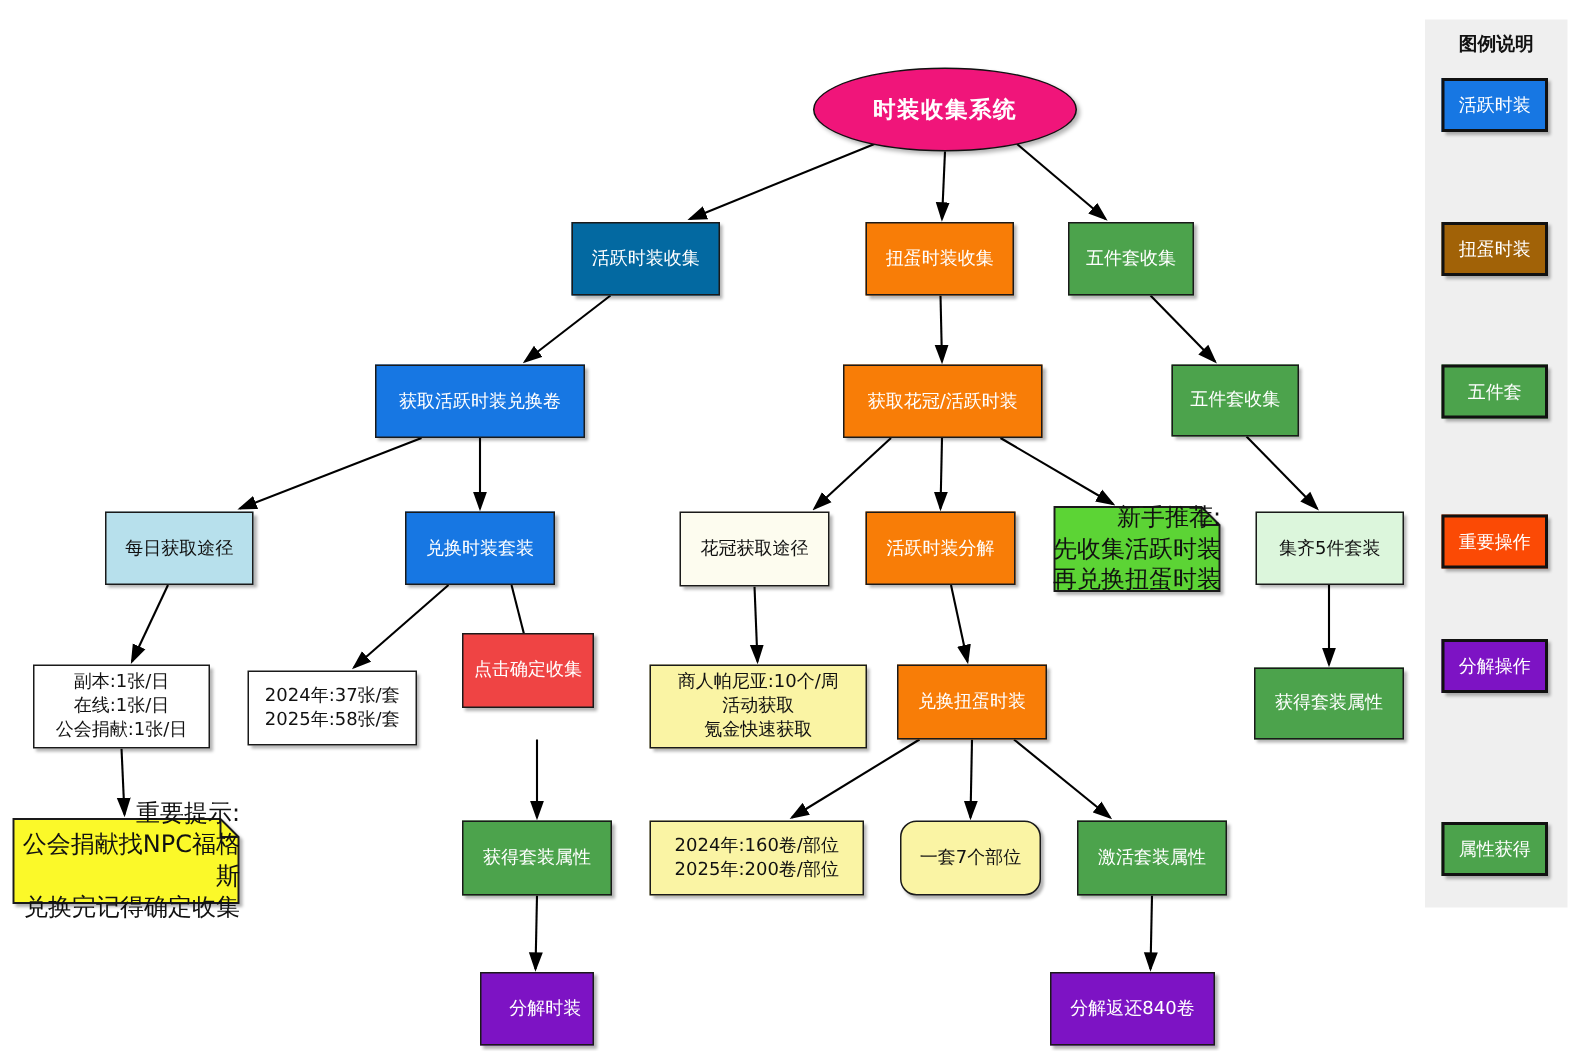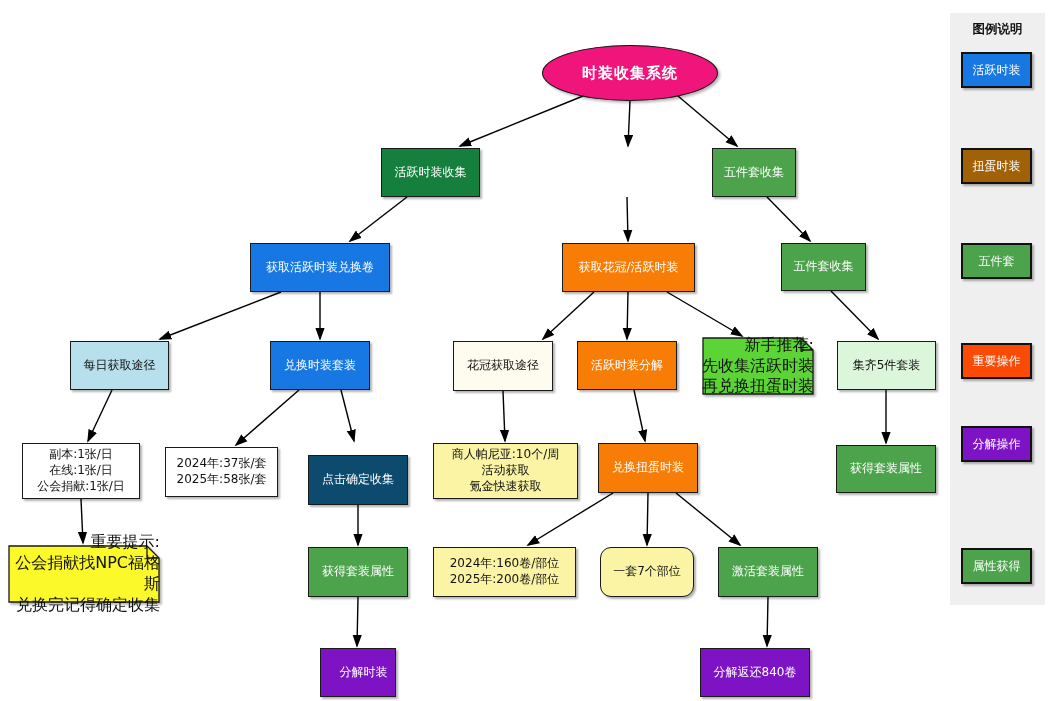--- a/index.html
+++ b/index.html
@@ -69,21 +69,22 @@
     <line x1="358" y1="493" x2="358" y2="545" stroke="#000" stroke-width="1.4" marker-end="url(#ah)"></line>
     <line x1="613" y1="493" x2="528" y2="545" stroke="#000" stroke-width="1.4" marker-end="url(#ah)"></line>
     <line x1="648" y1="493" x2="647" y2="545" stroke="#000" stroke-width="1.4" marker-end="url(#ah)"></line>
     <line x1="676" y1="493" x2="740" y2="545" stroke="#000" stroke-width="1.4" marker-end="url(#ah)"></line>
     <line x1="358" y1="597" x2="357" y2="646" stroke="#000" stroke-width="1.4" marker-end="url(#ah)"></line>
     <line x1="768" y1="597" x2="767" y2="646" stroke="#000" stroke-width="1.4" marker-end="url(#ah)"></line>
   </svg>
 
   <div class="ellipse" style="left: 542px; top: 45px; width: 176px; height: 56px; background: rgb(240, 21, 122);">时装收集系统</div>
 
-  <div class="node t-white" style="left: 381px; top: 148px; width: 99px; height: 49px; background: #15803d;">活跃时装收集</div>
+  <div class="node t-white" style="left: 381px; top: 148px; width: 99px; height: 49px; background: #0369a1;">活跃时装收集</div>
+  <div class="node t-white" style="left: 577px; top: 148px; width: 99px; height: 49px; background: rgb(248, 125, 7);">扭蛋时装收集</div>
   <div class="node t-white" style="left: 712px; top: 148px; width: 84px; height: 49px; background: rgb(76, 163, 76);">五件套收集</div>
 
   <div class="node t-white" style="left: 250px; top: 243px; width: 140px; height: 49px; background: rgb(23, 119, 227);">获取活跃时装兑换卷</div>
   <div class="node t-white" style="left: 562px; top: 243px; width: 133px; height: 49px; background: rgb(248, 125, 7);">获取花冠/活跃时装</div>
   <div class="node t-white" style="left: 781px; top: 243px; width: 85px; height: 48px; background: rgb(76, 163, 76);">五件套收集</div>
 
   <div class="node t-black" style="left: 70px; top: 341px; width: 99px; height: 49px; background: rgb(183, 224, 236);">每日获取途径</div>
   <div class="node t-white" style="left: 270px; top: 341px; width: 100px; height: 49px; background: rgb(23, 119, 227);">兑换时装套装</div>
   <div class="node t-black" style="left: 453px; top: 341px; width: 100px; height: 50px; background: rgb(253, 252, 239);">花冠获取途径</div>
   <div class="node t-white" style="left: 577px; top: 341px; width: 100px; height: 49px; background: rgb(248, 125, 7);">活跃时装分解</div>
@@ -98,21 +99,21 @@
 再兑换扭蛋时装</div>
   </div>
 
   <div class="node t-black" style="left: 837px; top: 341px; width: 99px; height: 49px; background: rgb(220, 246, 220);">集齐5件套装</div>
 
   <div class="node t-black" style="left: 22px; top: 443px; width: 118px; height: 56px; background: rgb(255, 255, 255);">副本:1张/日
 在线:1张/日
 公会捐献:1张/日</div>
   <div class="node t-black" style="left: 165px; top: 447px; width: 113px; height: 50px; background: rgb(255, 255, 255);">2024年:37张/套
 2025年:58张/套</div>
-  <div class="node t-white" style="left: 308px; top: 455px; width: 100px; height: 50px; background: #0c4a6e;">点击确定收集</div>
+  <div class="node t-white" style="left: 308px; top: 422px; width: 88px; height: 50px; background: #ef4444;">点击确定收集</div>
   <div class="node t-black" style="left: 433px; top: 443px; width: 145px; height: 56px; background: rgb(250, 244, 164);">商人帕尼亚:10个/周
 活动获取
 氪金快速获取</div>
   <div class="node t-white" style="left: 598px; top: 443px; width: 100px; height: 50px; background: rgb(248, 125, 7);">兑换扭蛋时装</div>
   <div class="node t-white" style="left: 836px; top: 445px; width: 100px; height: 48px; background: rgb(76, 163, 76);">获得套装属性</div>
 
   <div class="notebox" style="left:8px;top:545px;width:152px;height:58px">
     <svg width="152" height="58">
       <path d="M1,1 L139,1 L151,13 L151,57 L1,57 Z" stroke="#1a1a1a" stroke-width="1.3" fill="#FBF929"></path>
       <path d="M139,1 L139,13 L151,13" fill="none" stroke="#1a1a1a" stroke-width="1.3"></path>

